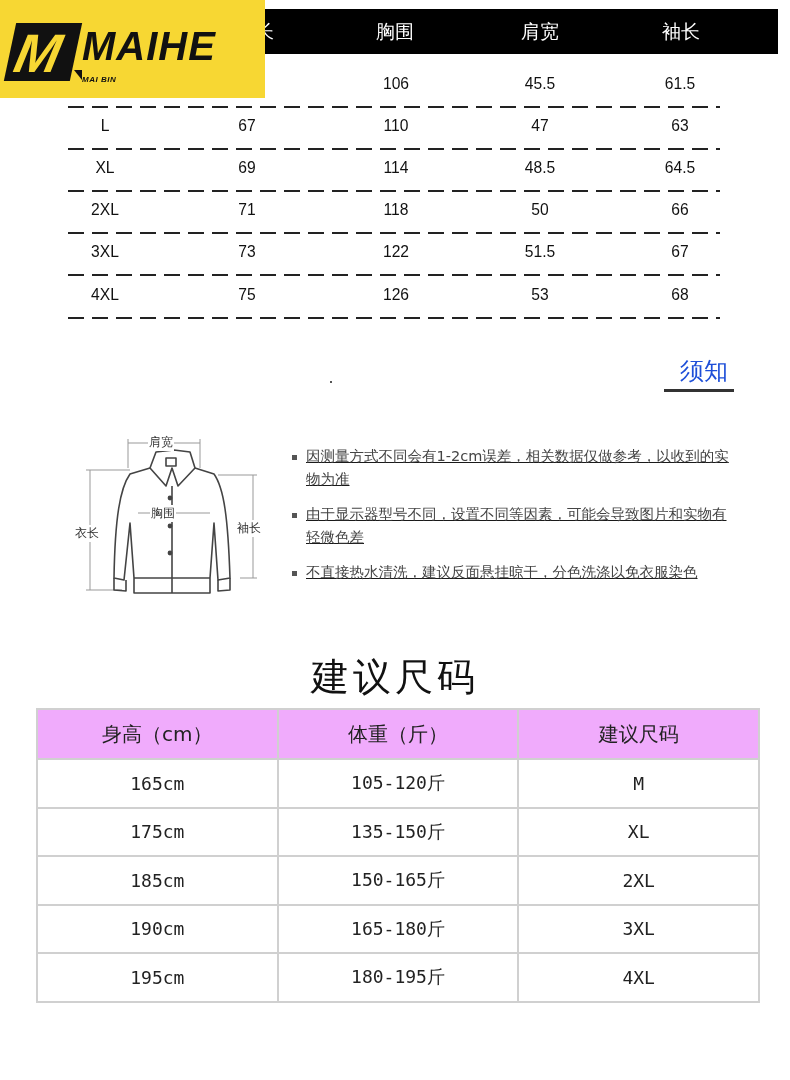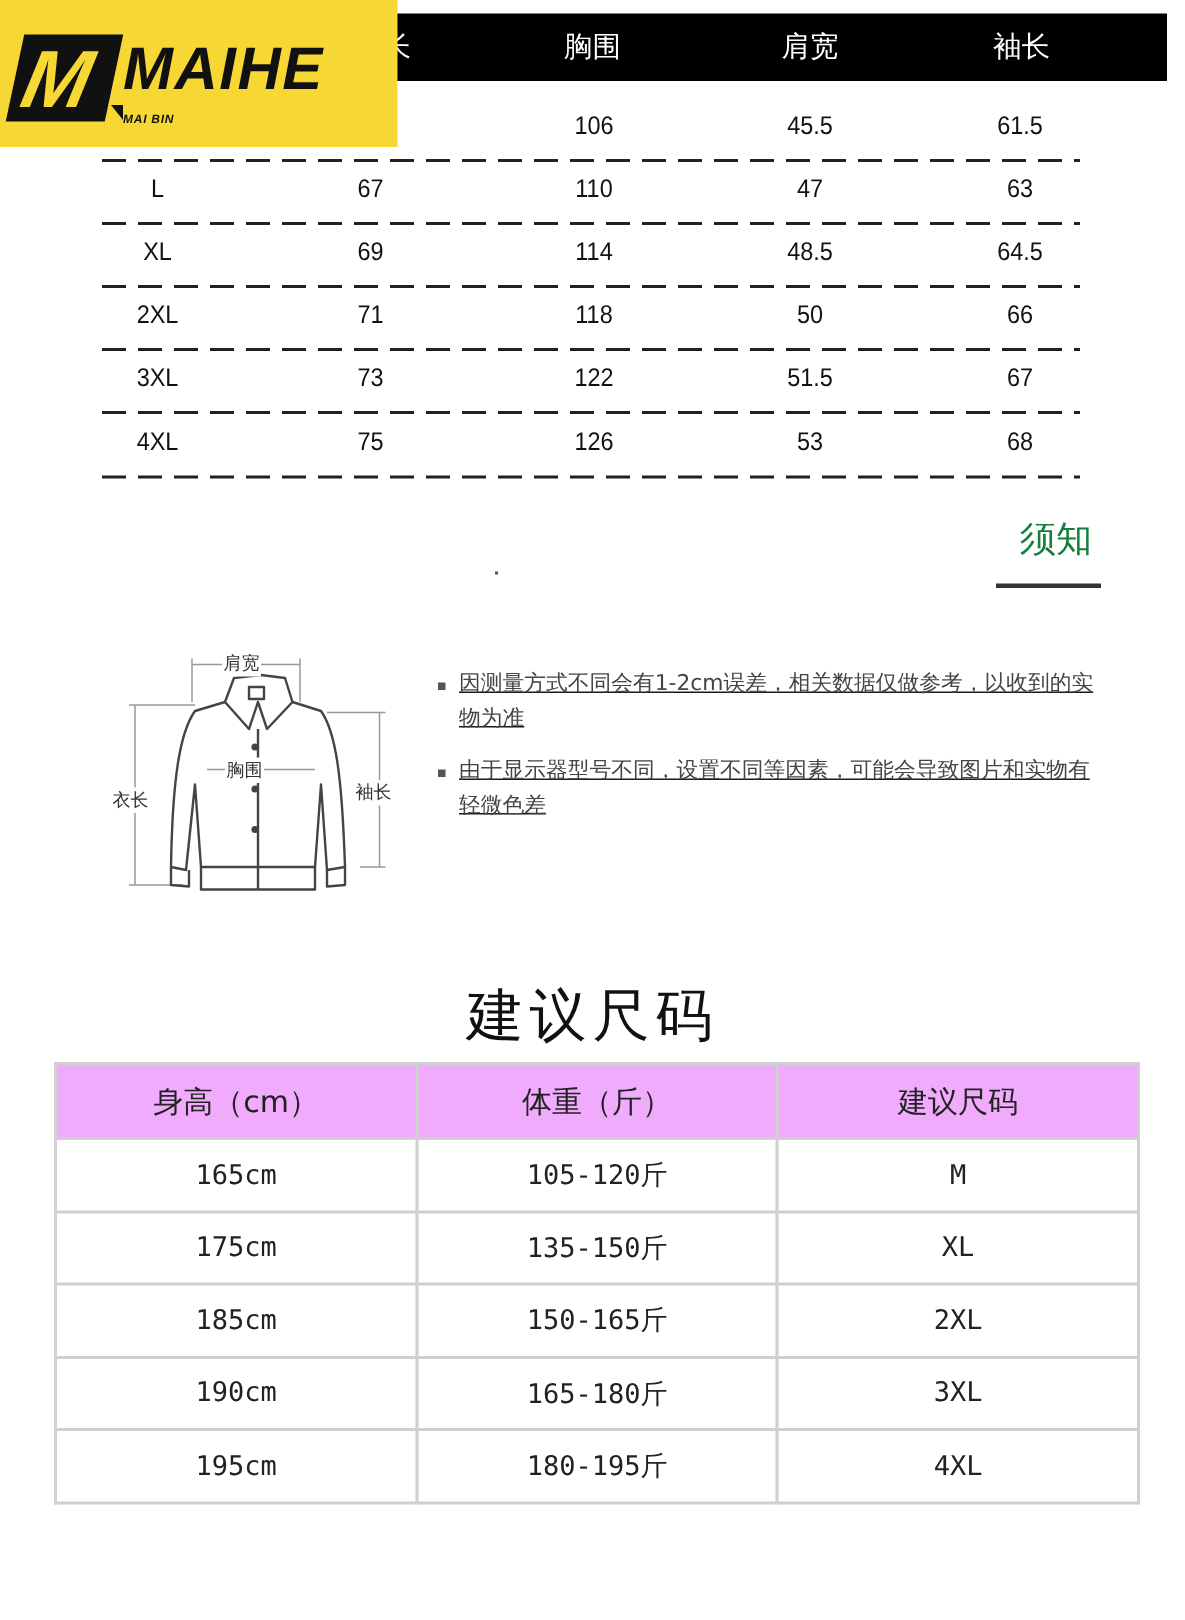--- a/index.html
+++ b/index.html
@@ -51,21 +51,21 @@
     position: absolute; left: 82px; top: 75px; font-family: "Liberation Sans", sans-serif;
     font-weight: bold; font-style: italic; font-size: 8px; color: #111; letter-spacing: 0.5px;
   }
   .logo .wedge {
     position: absolute; left: 74px; top: 70px; width: 0; height: 0;
     border-top: 10px solid #111; border-left: 8px solid transparent;
   }
 
   
   .notice-title {
-    position: absolute; left: 680px; top: 343px; font-size: 24px; color: #15803d; text-align: right;
+    position: absolute; left: 680px; top: 355px; font-size: 24px; color: #1d4ed8; text-align: right;
   }
   .notice-underline {
     position: absolute; left: 664px; top: 389px; width: 70px; height: 3px; background: #333;
   }
   .speck { position: absolute; left: 330px; top: 381px; width: 2px; height: 2px; background: #555; }
 
   .jacket { position: absolute; left: 70px; top: 428px; width: 200px; height: 170px; }
   .jacket .lbl { position: absolute; font-size: 12px; color: #333; background: #fff; padding: 0 1px; }
 
   .notes { position: absolute; left: 290px; top: 445px; width: 450px; text-decoration: underline; }
@@ -205,20 +205,24 @@
 
 <div class="notes">
   <div class="note">
     <span class="bullet"></span>
     <span>因测量方式不同会有1-2cm误差，相关数据仅做参考，以收到的实物为准</span>
   </div>
   <div class="note">
     <span class="bullet"></span>
     <span>由于显示器型号不同，设置不同等因素，可能会导致图片和实物有轻微色差</span>
   </div>
+  <div class="note">
+    <span class="bullet"></span>
+    <span>不直接热水清洗，建议反面悬挂晾干，分色洗涤以免衣服染色</span>
+  </div>
 </div>
 
 <div class="rec-title">建议尺码</div>
 
 <table class="rec-table">
   <thead>
     <tr>
       <th>身高（cm）</th>
       <th>体重（斤）</th>
       <th>建议尺码</th>

